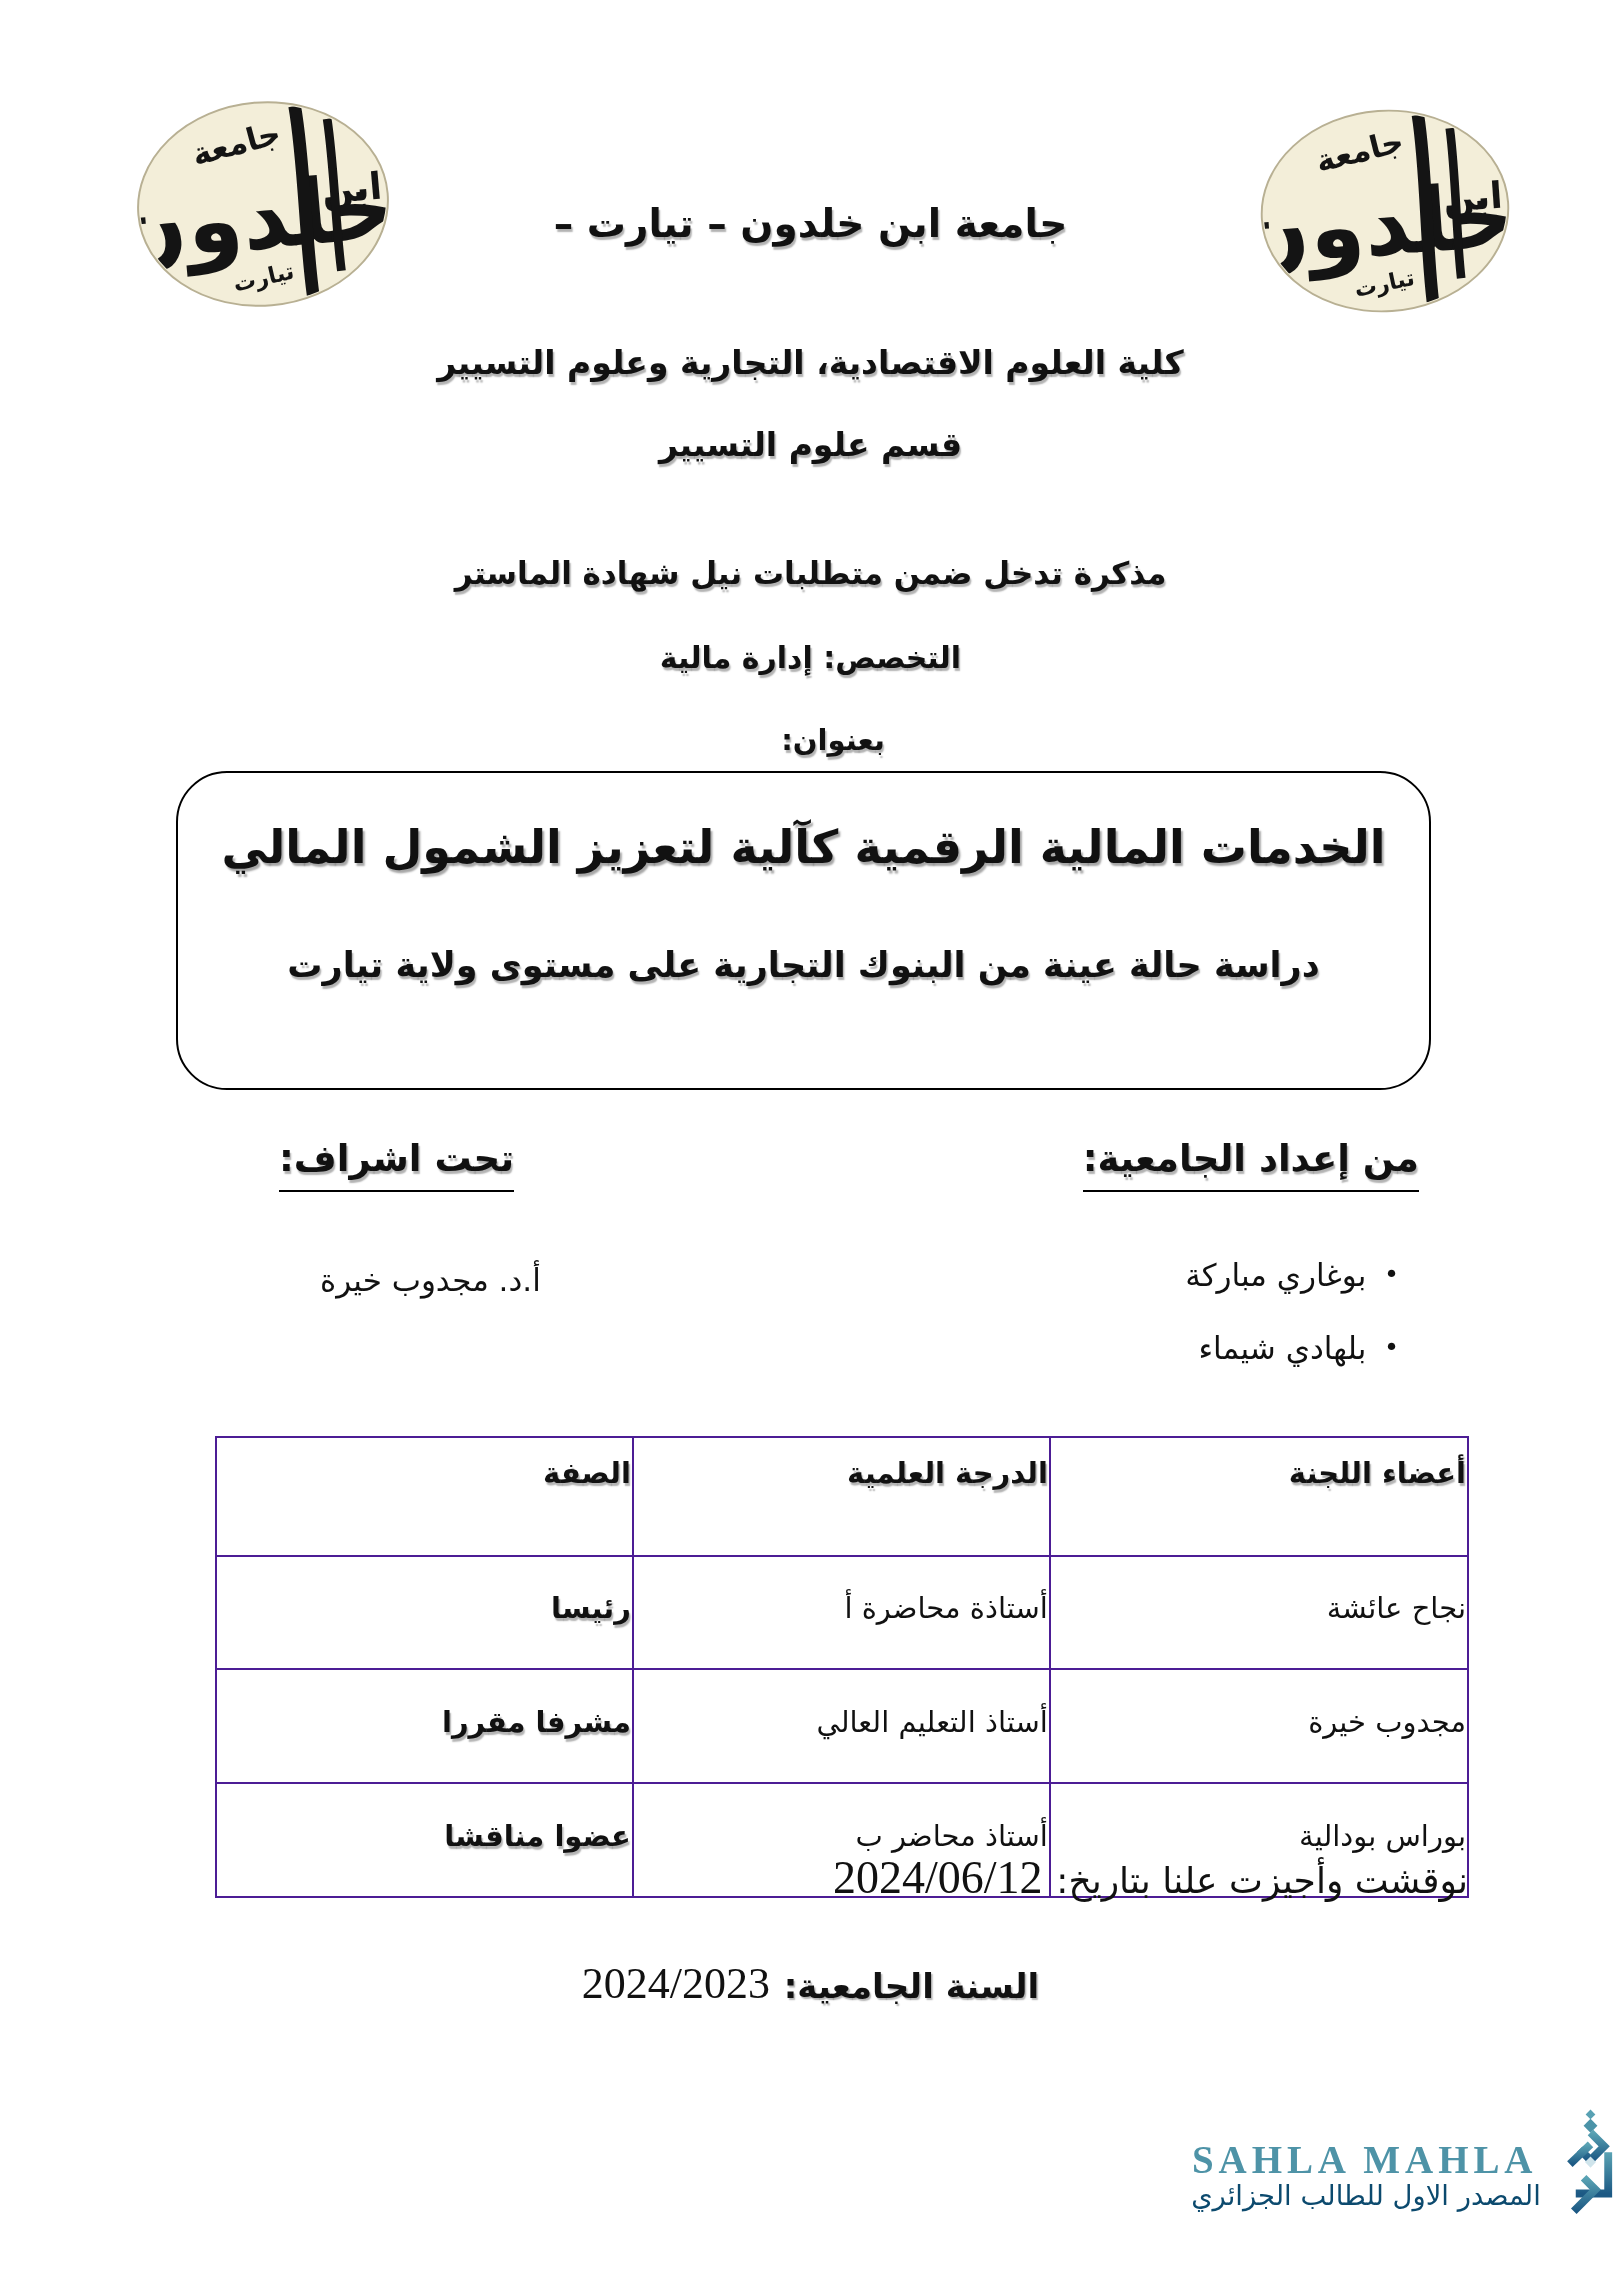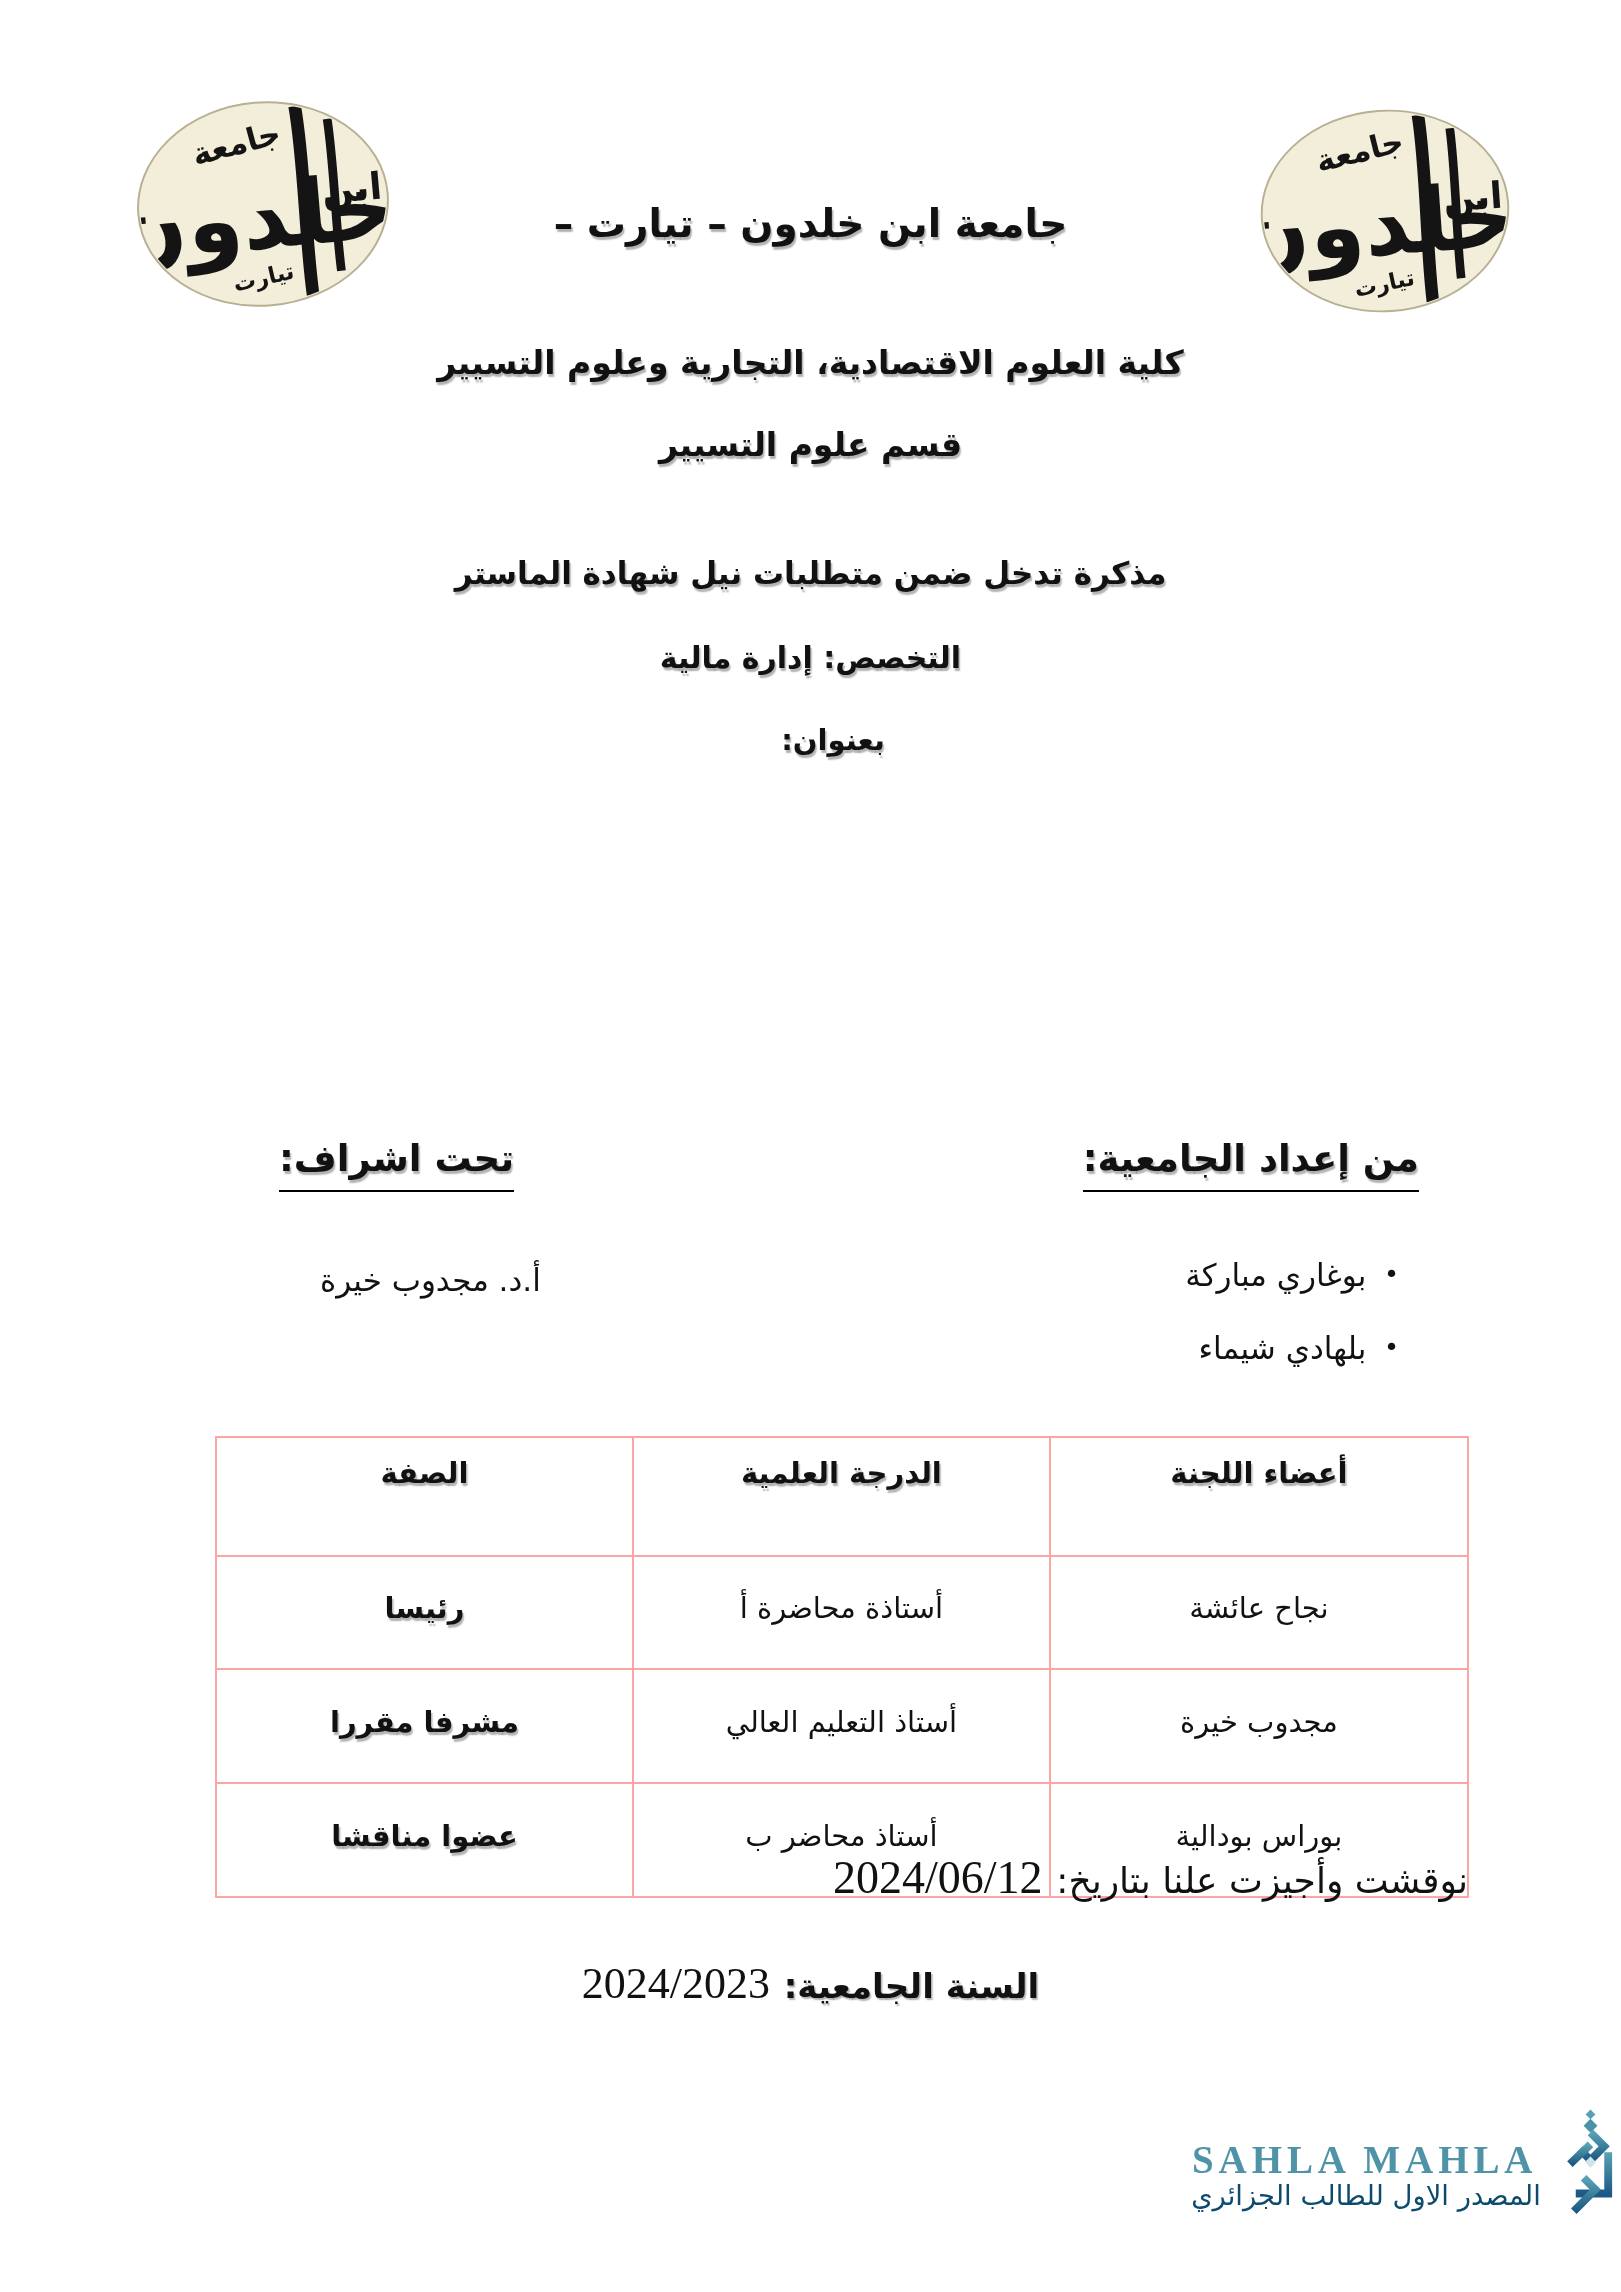--- a/index.html
+++ b/index.html
@@ -35,21 +35,21 @@
   .heading-supervision{top:1137px;left:279px;}
   .student-list{position:absolute;top:1257px;right:222px;direction:rtl;}
   .student-item{display:flex;align-items:center;gap:17.6px;direction:rtl;font-size:31px;margin-bottom:37px;white-space:nowrap;}
   .bullet-dot{font-size:25.5px;line-height:1;}
   .supervisor-name{position:absolute;left:320px;top:1262px;font-size:31px;direction:rtl;white-space:nowrap;}
   table.committee{
     position:absolute;left:215px;top:1436px;width:1254px;height:402px;
     border-collapse:collapse;table-layout:fixed;direction:rtl;
   }
   table.committee th,table.committee td{
-    border:2px solid #fca5a5;text-align:center;font-size:29px;overflow:hidden;
+    border:2px solid #4c1d95;text-align:right;font-size:29px;overflow:hidden;
   }
   table.committee th{vertical-align:top;padding-top:17.6px;font-weight:bold;height:98px;}
   table.committee td{vertical-align:middle;height:101px;padding-bottom:9.8px;font-weight:normal;}
   table.committee td.role-cell{font-weight:bold;}
   .defense-line{
     position:absolute;top:1851px;right:153px;direction:rtl;
     display:inline-flex;align-items:baseline;gap:13.7px;white-space:nowrap;
   }
   .defense-label{font-size:36px;font-weight:normal;}
   .digits{font-family:"Liberation Serif",serif;font-weight:normal;}
@@ -114,20 +114,24 @@
     </svg>
   </div>
 
   <div class="centerline shadowed line-uni" dir="rtl">جامعة ابن خلدون – تيارت –</div>
   <div class="centerline shadowed line-faculty" dir="rtl">كلية العلوم الاقتصادية، التجارية وعلوم التسيير</div>
   <div class="centerline shadowed line-dept" dir="rtl">قسم علوم التسيير</div>
   <div class="centerline shadowed line-memo" dir="rtl">مذكرة تدخل ضمن متطلبات نيل شهادة الماستر</div>
   <div class="centerline shadowed line-spec" dir="rtl">التخصص: إدارة مالية</div>
   <div class="centerline shadowed line-titled" dir="rtl">بعنوان:</div>
 
+  <div class="title-box">
+    <div class="box-title">الخدمات المالية الرقمية كآلية لتعزيز الشمول المالي</div>
+    <div class="box-subtitle">دراسة حالة عينة من البنوك التجارية على مستوى ولاية تيارت</div>
+  </div>
 
   <div class="section-heading heading-prepared shadowed">من إعداد الجامعية:</div>
   <div class="section-heading heading-supervision shadowed">تحت اشراف:</div>
 
   <div class="student-list">
     <div class="student-item">
       <span class="bullet-dot">•</span>
       <span>بوغاري مباركة</span>
     </div>
     <div class="student-item">

